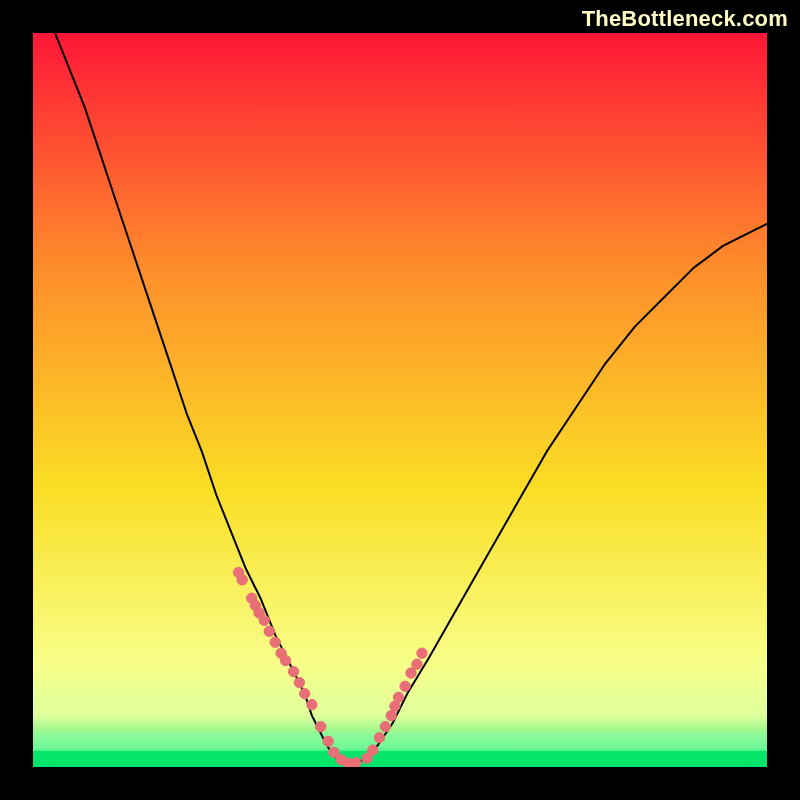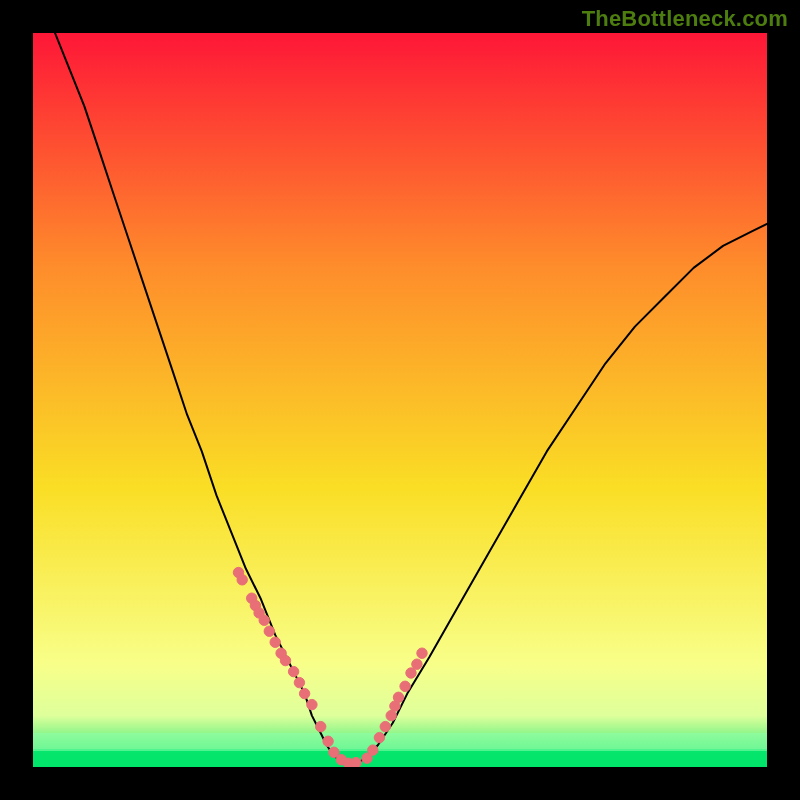--- a/index.html
+++ b/index.html
@@ -14,21 +14,21 @@
   .stage {
     position: relative;
     width: 800px;
     height: 800px;
     background: #000;
   }
   .watermark {
     position: absolute;
     top: 6px;
     right: 12px;
-    color: #4d7c0f;
+    color: #fef9c3;
     font-size: 22px;
     font-weight: 600;
     letter-spacing: 0.2px;
     z-index: 50;
     user-select: none;
   }
   .plot-wrap {
     position: absolute;
     left: 33px;
     top: 33px;

